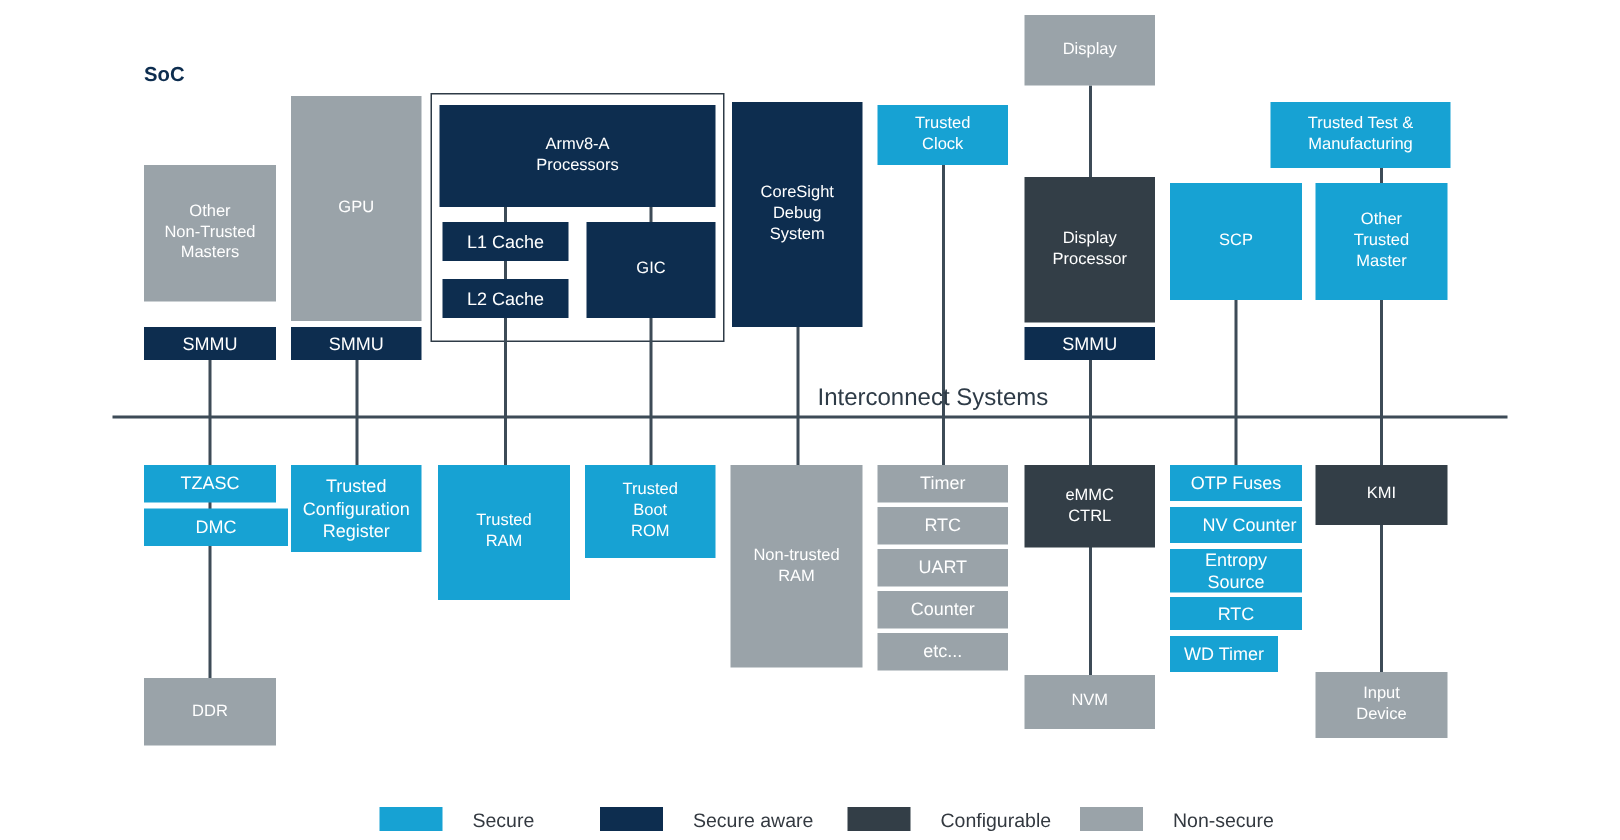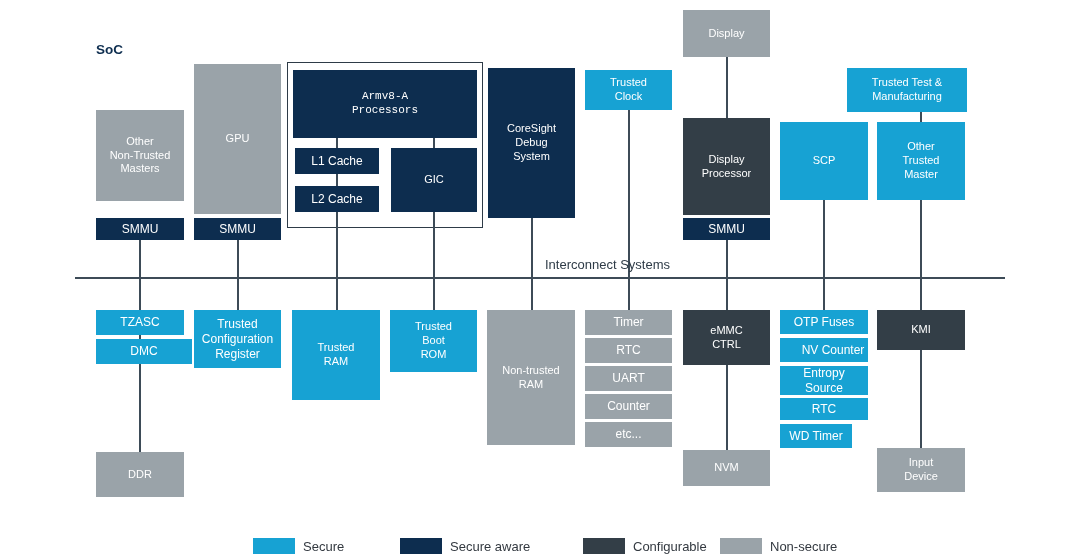--- a/index.html
+++ b/index.html
@@ -58,29 +58,29 @@
     position: absolute;
     color: var(--secure-aware, #0d2d4f);
     font-size: 13.5px;
     font-weight: 700;
     z-index: 2;
   }
 
   .interconnect-label {
     position: absolute;
     color: #2e3b47;
-    font-size: 13px;
+    font-size: 16px;
     z-index: 2;
   }
 
   .legend-item {
     position: absolute;
     display: flex;
     align-items: center;
-    gap: 8px;
+    gap: 20px;
     z-index: 2;
   }
   .legend-swatch { width: 42px; height: 16px; }
   .legend-label { font-size: 13px; color: #333940; }
 </style>
 </head>
 <body>
 
 <div class="canvas">
 
@@ -114,21 +114,21 @@
   <div class="cluster-box" style="left:287px; top:62px; width:196px; height:166px;"></div>
 
   <div class="block non-secure" style="left:96px; top:110px; width:88px; height:91px;">Other
 Non-Trusted
 Masters</div>
   <div class="block secure-aware small" style="left:96px; top:218px; width:88px; height:22px;">SMMU</div>
 
   <div class="block non-secure" style="left:194px; top:64px; width:87px; height:150px;">GPU</div>
   <div class="block secure-aware small" style="left:194px; top:218px; width:87px; height:22px;">SMMU</div>
 
-  <div class="block secure-aware" style="left:293px; top:70px; width:184px; height:68px;font-family:Liberation Mono, monospace;">Armv8-A
+  <div class="block secure-aware" style="left:293px; top:70px; width:184px; height:68px;">Armv8-A
 Processors</div>
   <div class="block secure-aware small" style="left:295px; top:148px; width:84px; height:26px;">L1 Cache</div>
   <div class="block secure-aware small" style="left:295px; top:186px; width:84px; height:26px;">L2 Cache</div>
   <div class="block secure-aware" style="left:391px; top:148px; width:86px; height:64px;">GIC</div>
 
   <div class="block secure-aware" style="left:488px; top:68px; width:87px; height:150px;">CoreSight
 Debug
 System</div>
 
   <div class="block secure" style="left:585px; top:70px; width:87px; height:40px;">Trusted
@@ -187,21 +187,21 @@
 Device</div>
 
   <div class="legend-item" style="left:253px; top:538px;">
     <span class="legend-swatch secure"></span>
     <span class="legend-label">Secure</span>
   </div>
   <div class="legend-item" style="left:400px; top:538px;">
     <span class="legend-swatch secure-aware"></span>
     <span class="legend-label">Secure aware</span>
   </div>
-  <div class="legend-item" style="left:565px; top:538px;margin-left:18px;">
+  <div class="legend-item" style="left:565px; top:538px;">
     <span class="legend-swatch configurable"></span>
     <span class="legend-label">Configurable</span>
   </div>
   <div class="legend-item" style="left:720px; top:538px;">
     <span class="legend-swatch non-secure"></span>
     <span class="legend-label">Non-secure</span>
   </div>
 
 </div>
 

